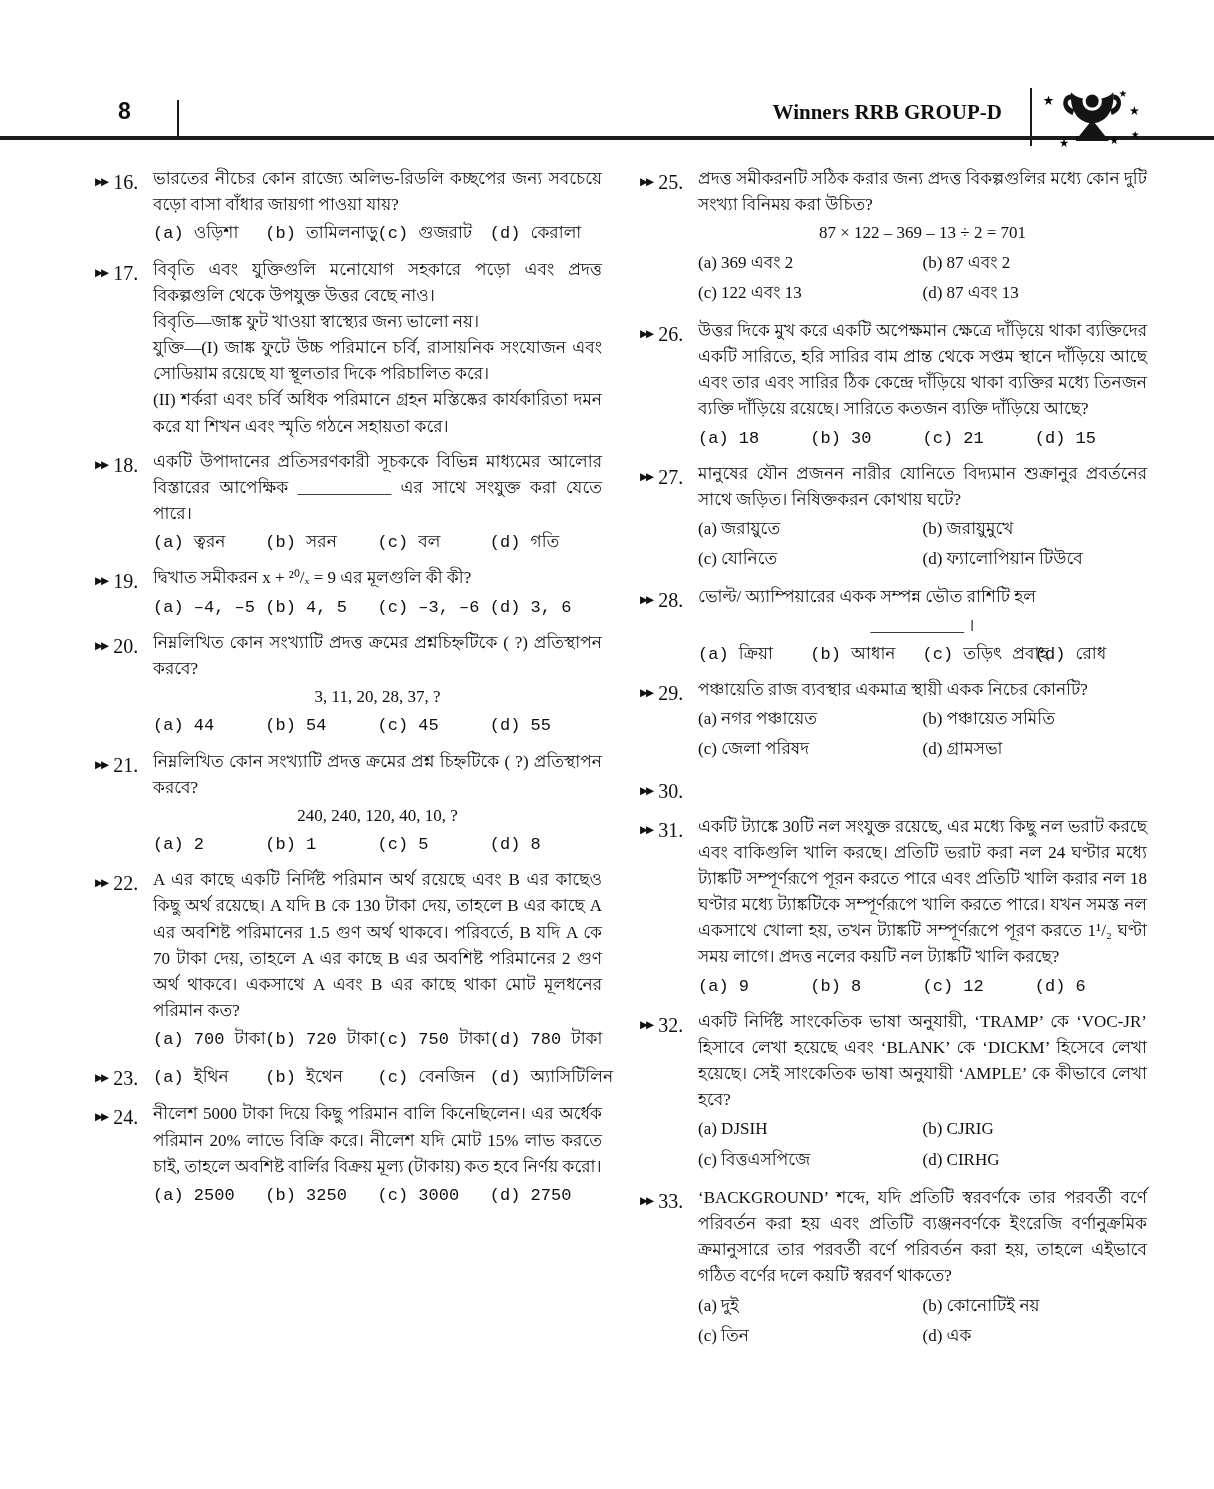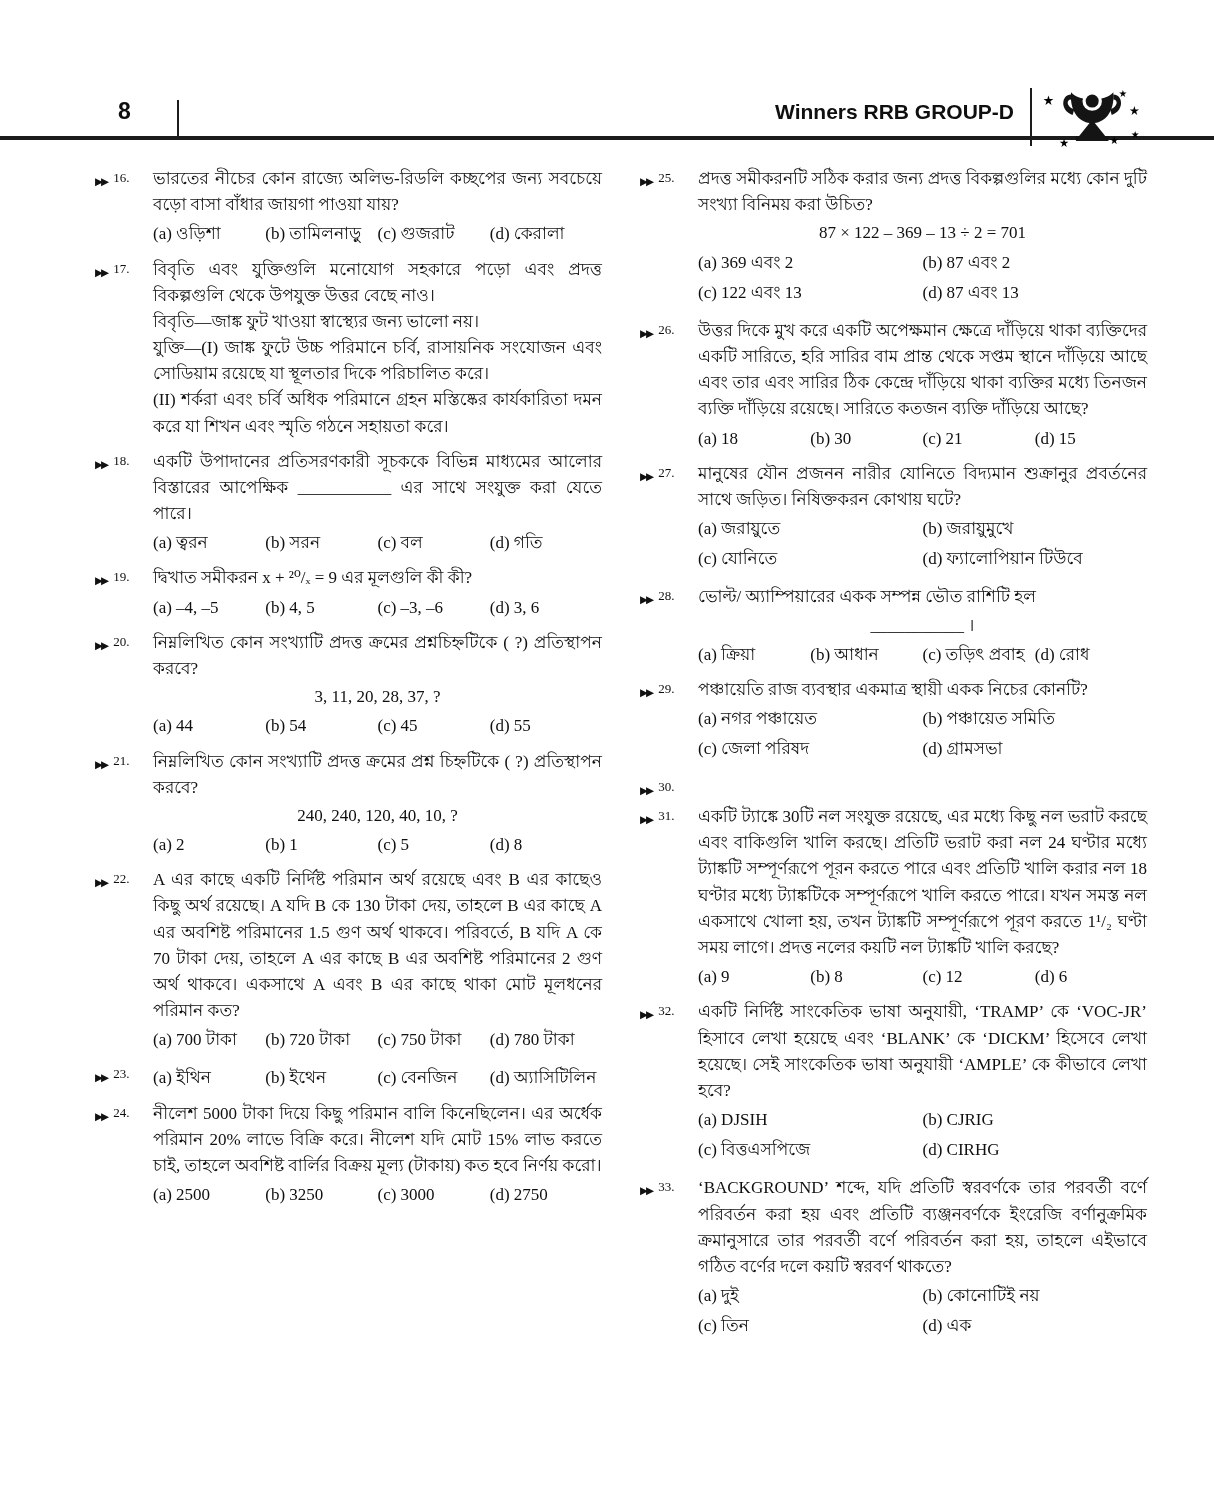--- a/index.html
+++ b/index.html
@@ -10,45 +10,45 @@
   }
   .page{position:relative;width:1214px;height:1489px;overflow:hidden;background:#fff;}
 
   
   .page-num{
     position:absolute;left:118px;top:98px;font-size:23px;font-weight:bold;
     font-family:"Liberation Sans","DejaVu Sans",sans-serif;
   }
   .pagenum-divider{position:absolute;left:177px;top:100px;width:2px;height:37px;background:#1c1c1c;}
   .header-title{
-    position:absolute;right:200px;top:100px;font-size:21px;font-weight:bold;
-    font-family:Liberation Sans, sans-serif;letter-spacing:0px;
+    position:absolute;right:212px;top:100px;font-size:21px;font-weight:bold;
+    font-family:Liberation Serif, serif;letter-spacing:0px;
   }
   .title-divider{position:absolute;left:1030px;top:88px;width:2px;height:58px;background:#1c1c1c;}
   .header-rule{position:absolute;left:0;top:136px;width:1214px;height:4px;background:#1c1c1c;}
   .logo{position:absolute;left:1040px;top:84px;width:106px;height:70px;}
 
   
   .main{position:absolute;left:95px;top:166px;width:1052px;display:flex;gap:38px;}
   .col{width:507px;flex:none;}
 
   .question{display:flex;margin-bottom:9px;}
   .q-gutter{flex:0 0 58px;display:flex;align-items:flex-start;gap:6px;padding-top:3px;}
   .marker{
     font-family:"DejaVu Sans",sans-serif;font-size:10.5px;letter-spacing:-2px;
     line-height:1;padding-top:7px;color:#111;
   }
-  .q-num{font-size:13px;line-height:1.35;}
+  .q-num{font-size:20px;line-height:1.35;}
   .q-content{flex:1;min-width:0;font-size:17px;line-height:1.54;}
   .para{margin:0;}
-  .para.body{text-align:justify;}
+  .para.body{text-align:justify;font-family:Liberation Serif, serif;}
   .para.plain{text-align:center;margin:2px 0;}
   .options{display:flex;flex-wrap:wrap;margin-top:2px;}
   .option{box-sizing:border-box;padding-right:4px;white-space:nowrap;line-height:1.6;}
-  .options.row  .option{width:25%;flex:none;}
+  .options.row  .option{width:25%;flex:none;font-family:Liberation Mono, monospace;}
   .options.grid .option{width:50%;flex:none;margin-bottom:3px;}
   .options.list .option{width:100%;flex:none;white-space:normal;}
 </style>
 </head>
 <body>
 
 <div class="page">
 
   <div class="page-num">8</div>
   <div class="pagenum-divider"></div>

